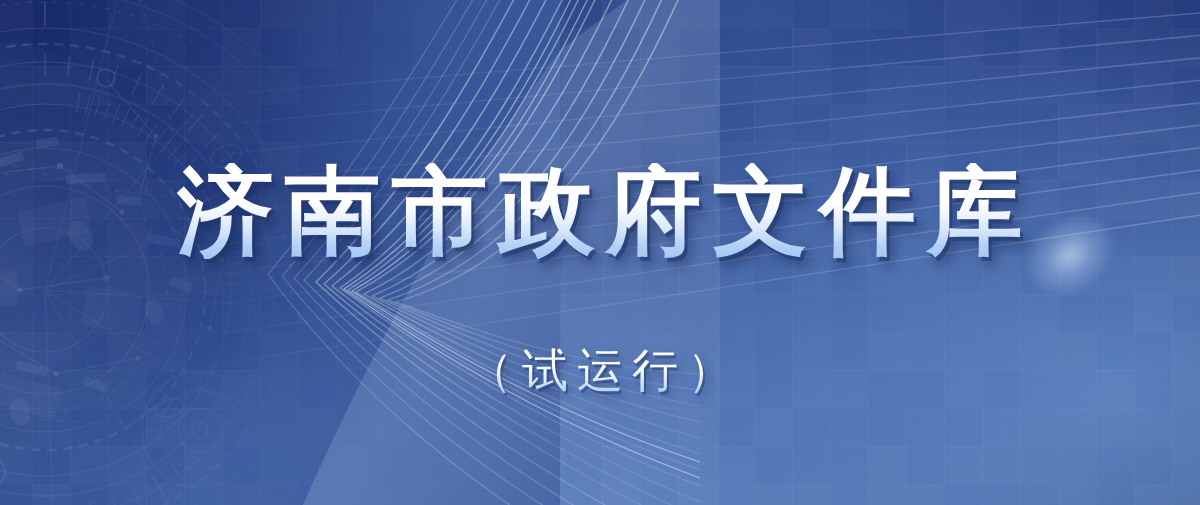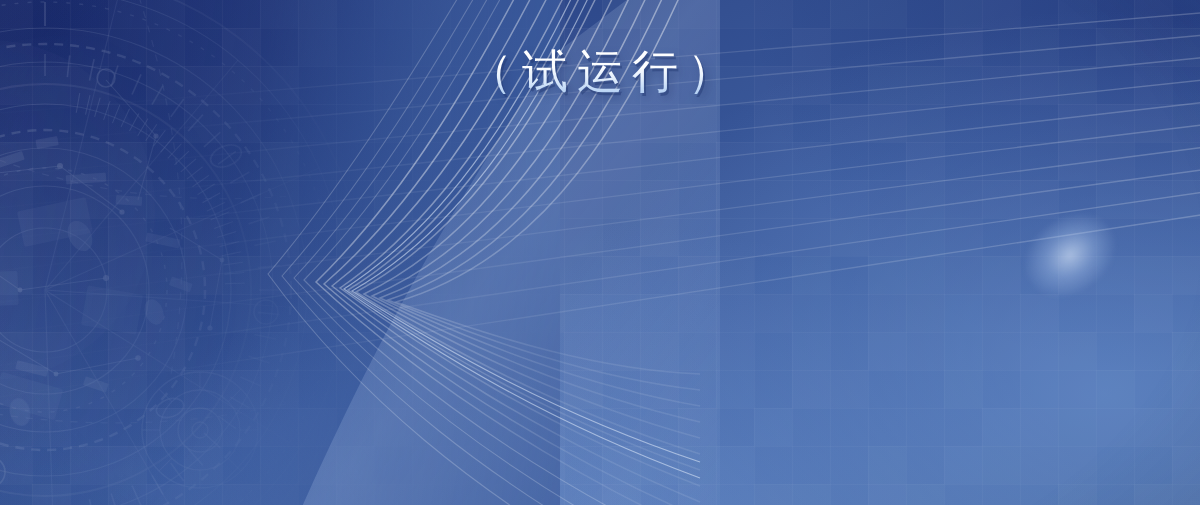--- a/index.html
+++ b/index.html
@@ -126,21 +126,21 @@
         #d6e6fb 70%, #b4d1f5 86%, #a3c7f2 100%);
     -webkit-background-clip: text;
     background-clip: text;
     color: transparent;
     -webkit-text-fill-color: transparent;
     filter:
       drop-shadow(3px 4px 0px rgba(30,52,110,0.55))
       drop-shadow(5px 7px 6px rgba(18,34,84,0.42));
   }
   #subtitle {
-    margin-top: 48px;
+    margin-top: 24px;
     font-size: 46px;
     line-height: 1;
     font-weight: 400;
     letter-spacing: 9px;
     text-indent: 9px;
     white-space: nowrap;
     background: linear-gradient(to bottom,
         #ffffff 0%, #fbfdff 42%, #e2eefc 66%, #c3daf7 88%, #b3d0f3 100%);
     -webkit-background-clip: text;
     background-clip: text;
@@ -735,16 +735,17 @@
       <path d="M1320 162 C 1000 204, 560 266, 0 342"></path>
       <path d="M1320 184 C 1000 228, 560 294, 0 374"></path>
       <path d="M1320 206 C 1000 252, 560 322, 0 406"></path>
     </g>
   </svg>
 
   <div id="glow-spot"></div>
   <div class="layer" id="vignette"></div>
 
   <div id="text-block">
+    <h1 id="main-title">济南市政府文件库</h1>
     <div id="subtitle">（试运行）</div>
   </div>
 
 </div>
 
 </body></html>

